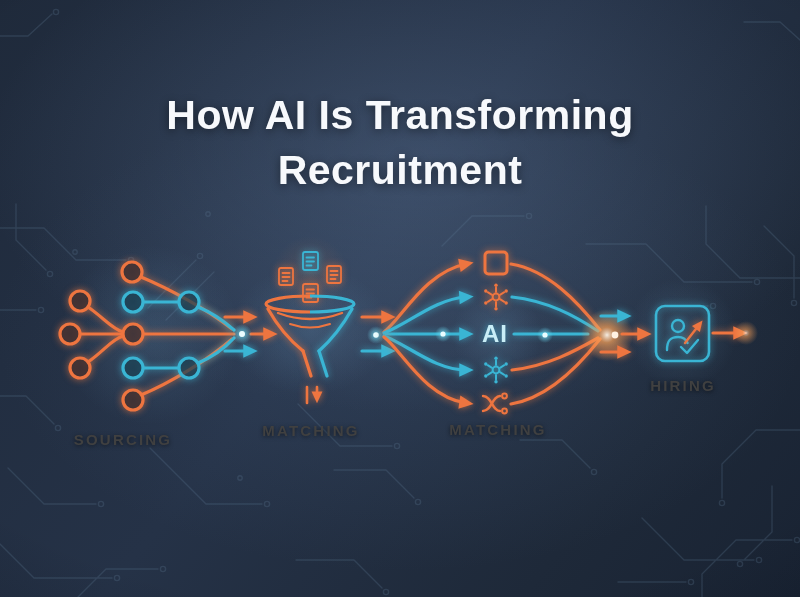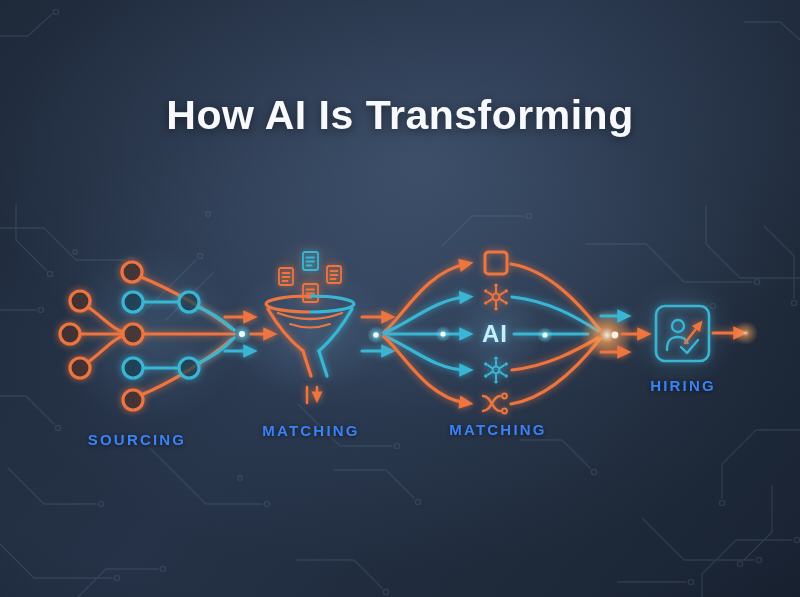--- a/index.html
+++ b/index.html
@@ -18,24 +18,24 @@
   .vignette{position:absolute;inset:0;pointer-events:none;
     background:radial-gradient(130% 105% at 50% 45%, rgba(0,0,0,0) 55%, rgba(6,10,18,.52) 100%);}
   .title{
     position:absolute;top:72px;left:0;right:0;text-align:center;
     font-size:41px;font-weight:bold;color:var(--title_text);
     letter-spacing:.5px;line-height:1.33;text-shadow:0 2px 10px rgba(0,0,0,.45);margin-top:16px;
   }
   .title span{display:block;}
   .stage-label{
     position:absolute;transform:translateX(-50%);
-    font-size:15px;font-weight:bold;letter-spacing:2.2px;color:#3b82f6;
+    font-size:15px;font-weight:bold;letter-spacing:2.2px;color:#404040;
     text-shadow:0 1px 4px rgba(0,0,0,.55);white-space:nowrap;
   }
-  #lbl-sourcing{left:137px;top:431px;}
+  #lbl-sourcing{left:123px;top:431px;}
   #lbl-screening{left:311px;top:422px;}
   #lbl-matching{left:498px;top:421px;}
   #lbl-hiring{left:683px;top:377px;}
   svg{position:absolute;left:0;top:0;}
   .ln{fill:none;stroke-linecap:round;stroke-linejoin:round;}
   .so{stroke:var(--orange);} .st{stroke:var(--teal);}
   .fo{fill:var(--orange);} .ft{fill:var(--teal);}
   .w3{stroke-width:3.2;} .w2{stroke-width:2.4;} .w18{stroke-width:1.8;}
   .node{fill:rgba(14,24,38,.55);stroke-width:3.2;}
   .cir{stroke:var(--circuit);stroke-opacity:.26;fill:none;stroke-width:1.4;stroke-linecap:round;stroke-linejoin:round;}
@@ -281,18 +281,19 @@
   </g>
 
   <g>
     <path class="ln so w3 glow-o" d="M713,333 L740,333" marker-end="url(#ah-o)"></path>
     <circle cx="746" cy="333" r="12" fill="url(#gdo)" opacity=".7"></circle>
   </g>
 </svg>
 
 <div class="title">
   <span>How AI Is Transforming</span>
+  <span>Recruitment</span>
 </div>
 
 <div class="stage-label" id="lbl-sourcing">SOURCING</div>
 <div class="stage-label" id="lbl-screening">MATCHING</div>
 <div class="stage-label" id="lbl-matching">MATCHING</div>
 <div class="stage-label" id="lbl-hiring">HIRING</div>
 
 </body></html>

